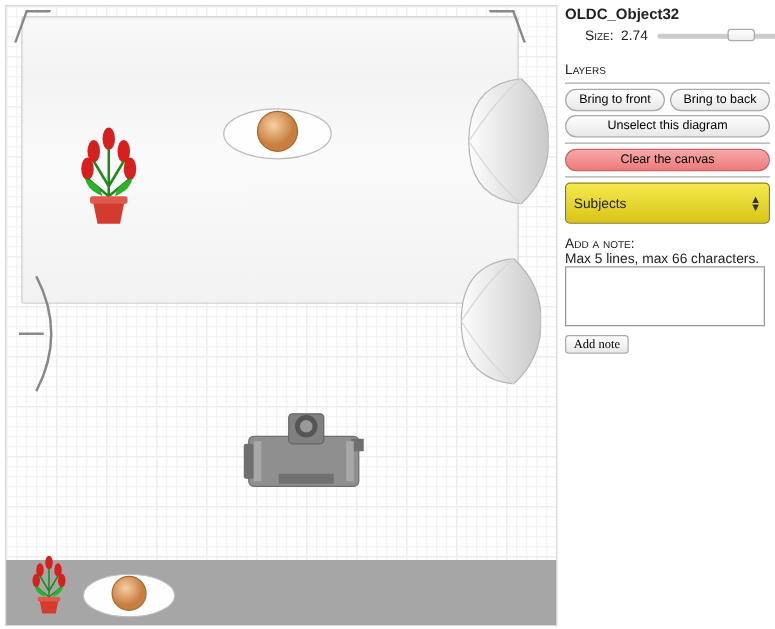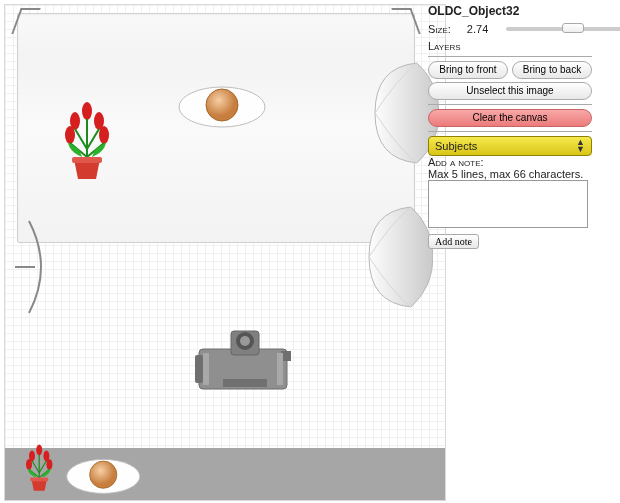--- a/index.html
+++ b/index.html
@@ -31,40 +31,40 @@
   .umbrella{width:48px;height:96px}
   .umbrella.left{transform:scaleX(-1)}
 
   .softbox{width:72px;height:108px}
   .softbox svg{width:100%;height:100%}
 
   .camera{width:100px;height:64px}
   .camera svg{width:100%;height:100%}
 
   
-  .side{position:absolute;left:428px;top:4px;width:164px}
+  .side{position:absolute;left:452px;top:4px;width:164px}
   .side h3{margin:0 0 2px;font-size:12px;font-weight:bold;font-variant:normal}
   .lbl{font-variant:small-caps;font-size:11px;margin-top:4px}
-  .pair{display:flex;align-items:center;gap:16px;margin:2px 0}
+  .pair{display:flex;align-items:center;gap:6px;margin:2px 16px}
   .pair .lbl{margin:0}
   .pair .val{font-weight:normal}
   .slider{flex:1;appearance:none;height:14px;background:transparent}
   .slider::-webkit-slider-runnable-track{height:4px;background:#ccc;border-radius:2px}
   .slider::-webkit-slider-thumb{appearance:none;width:22px;height:10px;background:linear-gradient(#fff,#eee);border:1px solid #aaa;border-radius:3px;margin-top:-4px}
   hr{border:none;border-top:1px solid #aaa;margin:4px 0}
   .btnrow{display:flex;gap:4px;margin:3px 0}
   .btn{flex:1;font:10px/1 Verdana,sans-serif;padding:3px 4px;background:linear-gradient(#fefefe,#e8e8e8);border:1px solid #aaa;border-radius:10px;text-align:center;cursor:pointer;white-space:nowrap}
   .btn-wide{display:block;width:100%}
   .btn-red{background:linear-gradient(#f7a8a8,#ec7b7b);border-color:#c86666}
   .btn-green{background:linear-gradient(#5fe3a7,#2bd08a);border-color:#1fae73}
-  .dropdown{display:flex;align-items:center;justify-content:space-between;width:100%;height:20px;background:linear-gradient(#f5e94e,#d9c517);border:1px solid #8f8000;border-radius:4px;padding:0 6px;box-sizing:border-box;font-size:11px;cursor:pointer}
+  .dropdown{display:flex;align-items:center;justify-content:space-between;width:100%;height:33px;background:linear-gradient(#f5e94e,#d9c517);border:1px solid #8f8000;border-radius:4px;padding:0 6px;box-sizing:border-box;font-size:11px;cursor:pointer}
   .dropdown .arrows{font-size:9px;color:#333;line-height:7px;text-align:center}
   textarea{width:160px;height:48px;border:1px solid #999;font:11px Verdana;resize:none;padding:2px;box-sizing:border-box}
   .small-btn{font:10px Verdana;padding:1px 6px;background:linear-gradient(#fff,#e8e8e8);border:1px solid #aaa;border-radius:3px;cursor:pointer}
-  .section{font-variant:small-caps;font-size:11px;margin-top:2px}
+  .section{font-variant:small-caps;font-size:11px;margin-top:12px}
 </style>
 </head>
 <body>
 
 <div class="app">
   <div class="stage">
     <div class="backdrop"></div>
 
     <div class="obj flower" style="left:55px;top:96px">
       <svg viewBox="0 0 54 80">
@@ -197,32 +197,32 @@
       <input type="range" class="slider" min="0" max="3" step="0.01" value="1.56" style="">
     </div>
 
     <div class="section">Layers</div>
     <hr>
     <div class="btnrow">
       <button class="btn">Bring to front</button>
       <button class="btn">Bring to back</button>
     </div>
     <div class="btnrow">
-        <button class="btn btn-wide">Unselect this image</button>
+        <button class="btn btn-wide">Unselect this diagram</button>
       </div>
     <hr>
     <div class="btnrow">
         <button class="btn btn-wide btn-red">Clear the canvas</button>
       </div>
 
     <hr>
     <div class="dropdown">
       <span>Subjects</span>
       <span class="arrows">▲<br>▼</span>
     </div>
 
-    <div class="section" style="margin-top:0">Add a note:</div>
+    <div class="section" style="margin-top:10px">Add a note:</div>
     <div>Max 5 lines, max 66 characters.</div>
     <textarea style=""></textarea>
     <div style="margin-top:4px"><button class="small-btn">Add note</button></div>
 
   </div>
 </div>
 
 </body></html>

